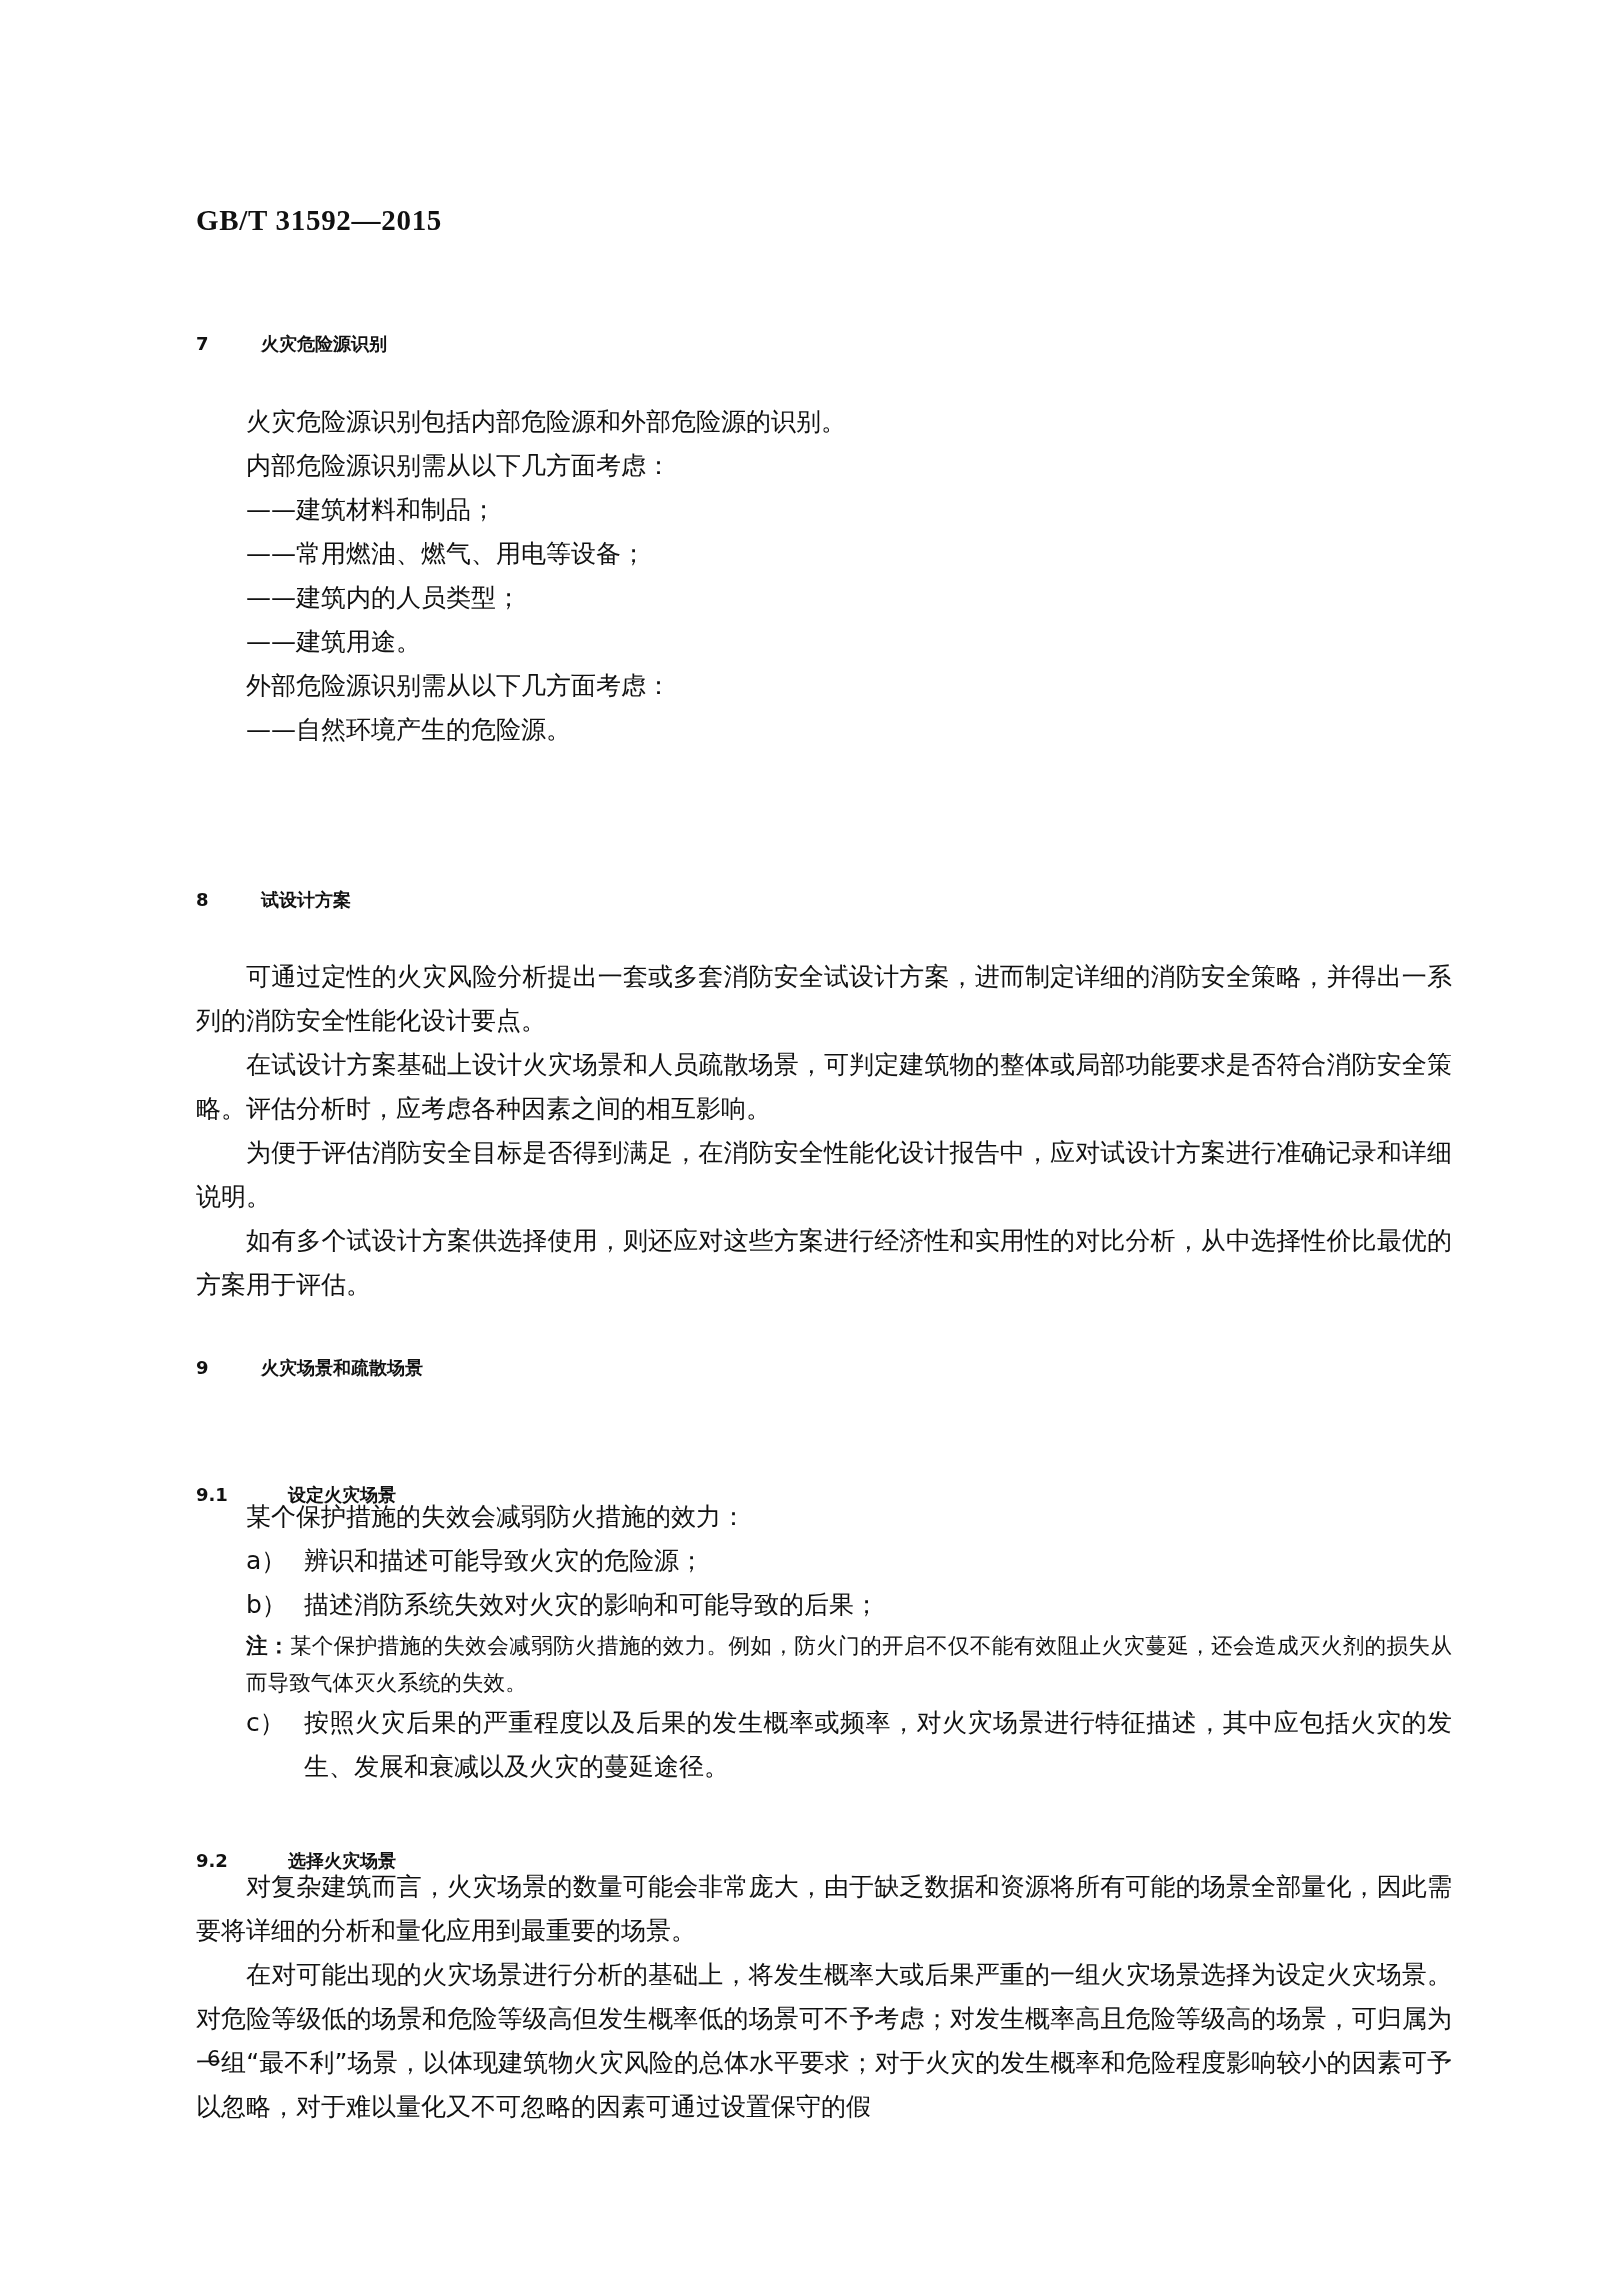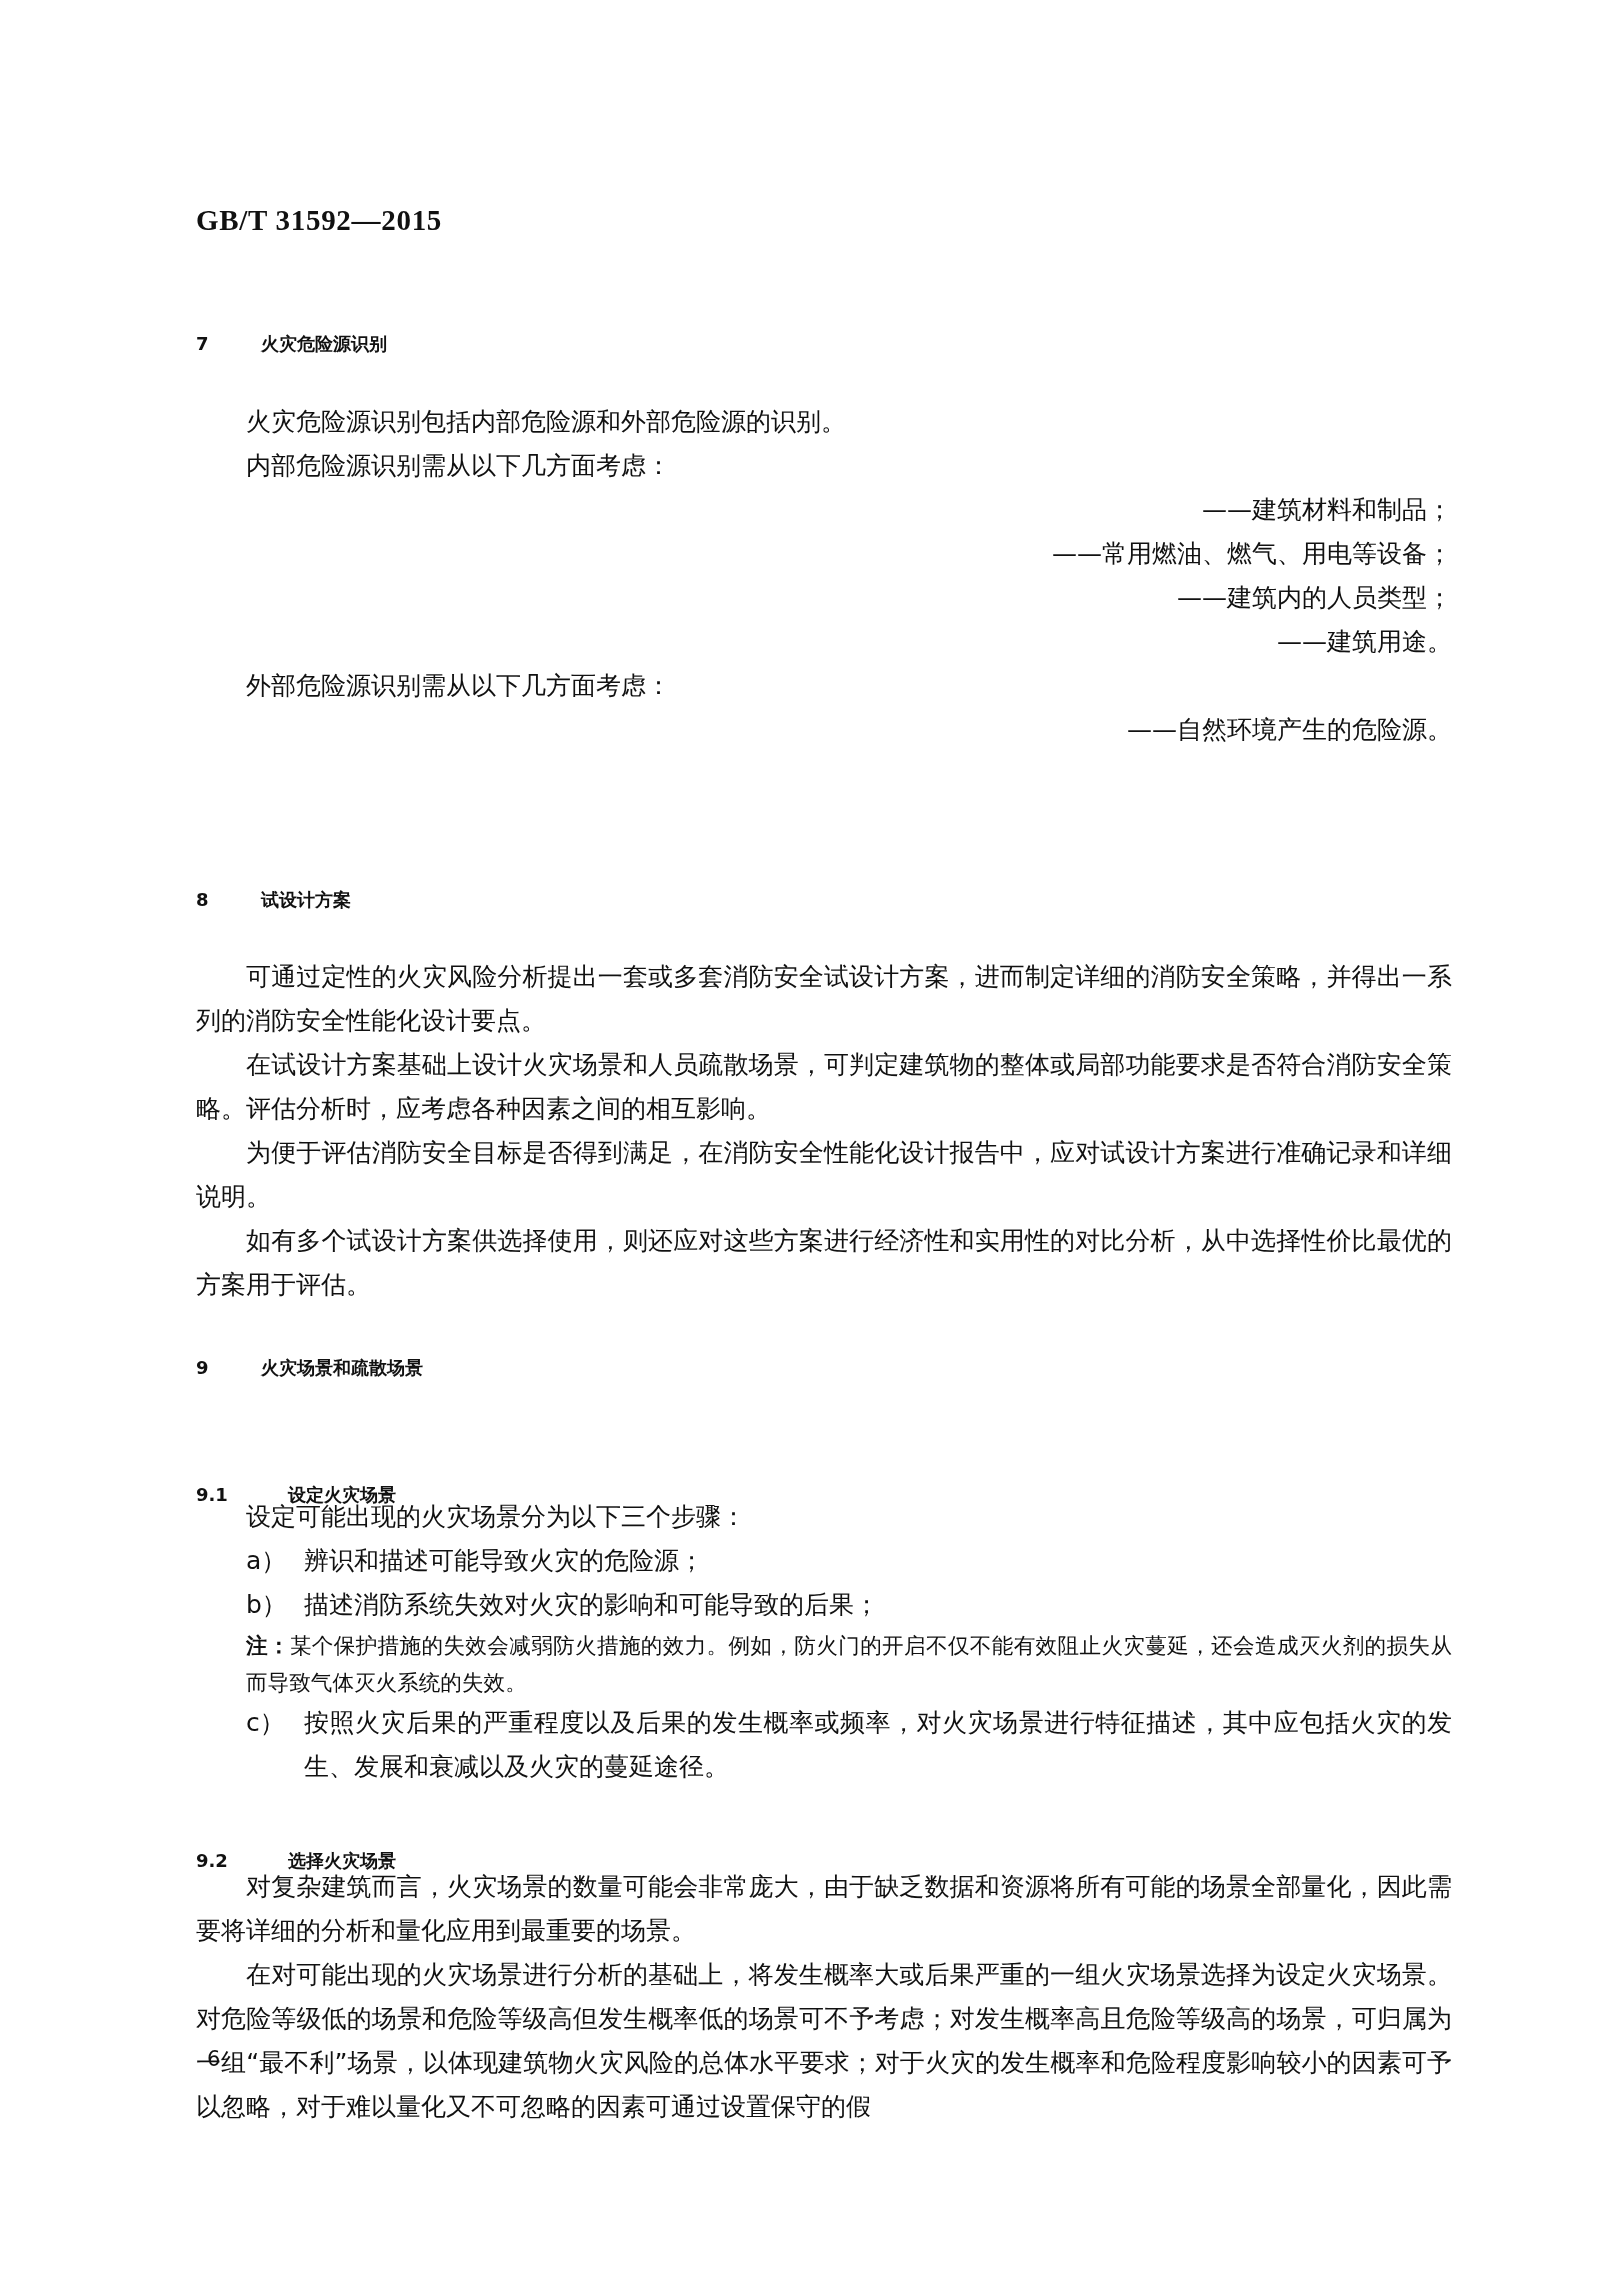--- a/index.html
+++ b/index.html
@@ -8,21 +8,21 @@
   .page { position:absolute; left:0; top:0; width:1623px; height:2295px; }
   .hdr { position:absolute; left:196px; top:204px; font-family:"Liberation Serif","DejaVu Serif",serif;
          font-weight:bold; font-size:29px; letter-spacing:0.7px; }
   .blk { position:absolute; left:196px; width:1256px; }
   .h1 { font-weight:bold; font-size:18px; line-height:39px; }
   .h1 .num { display:inline-block; width:65px; }
   .h2 .num { display:inline-block; width:92px;margin-top:45px; }
   .p { font-size:25px; line-height:44px; }
   .ind { text-indent:50px; }
   .ind0 { padding-left:50px; }
-  .dash { padding-left:50px;text-align:right; }
+  .dash { padding-left:50px; }
   .item { padding-left:50px; display:flex; }
   .item .lbl { width:58px; flex:none; }
   .note { font-size:21.6px; line-height:37px; padding-left:50px; }
   .pageno { position:absolute; left:207px; top:2047px; font-size:21px; }
   .just { text-align:justify; text-align-last:left; }
 </style>
 </head>
 <body>
 
 <div class="page">
@@ -57,21 +57,21 @@
 
   <div class="blk h1" style="top:1348px;">
     <span class="num">9</span><span>火灾场景和疏散场景</span>
   </div>
 
   <div class="blk h1 h2" style="top:1430px;">
     <span class="num">9.1</span><span>设定火灾场景</span>
   </div>
 
   <div class="blk p" style="top:1495px;">
-    <div class="ind0">设定可能出现的火灾场景分为以下三个步骤：</div>
+    <div class="ind0">某个保护措施的失效会减弱防火措施的效力：</div>
     <div class="item">
       <span class="lbl">a）</span>
       <span>辨识和描述可能导致火灾的危险源；</span>
     </div>
     <div class="item">
       <span class="lbl">b）</span>
       <span>描述消防系统失效对火灾的影响和可能导致的后果；</span>
     </div>
     <div class="note just">
       <span style="font-weight:bold;">注：</span><span>某个保护措施的失效会减弱防火措施的效力。例如，防火门的开启不仅不能有效阻止火灾蔓延，还会造成灭火剂的损失从而导致气体灭火系统的失效。</span>

